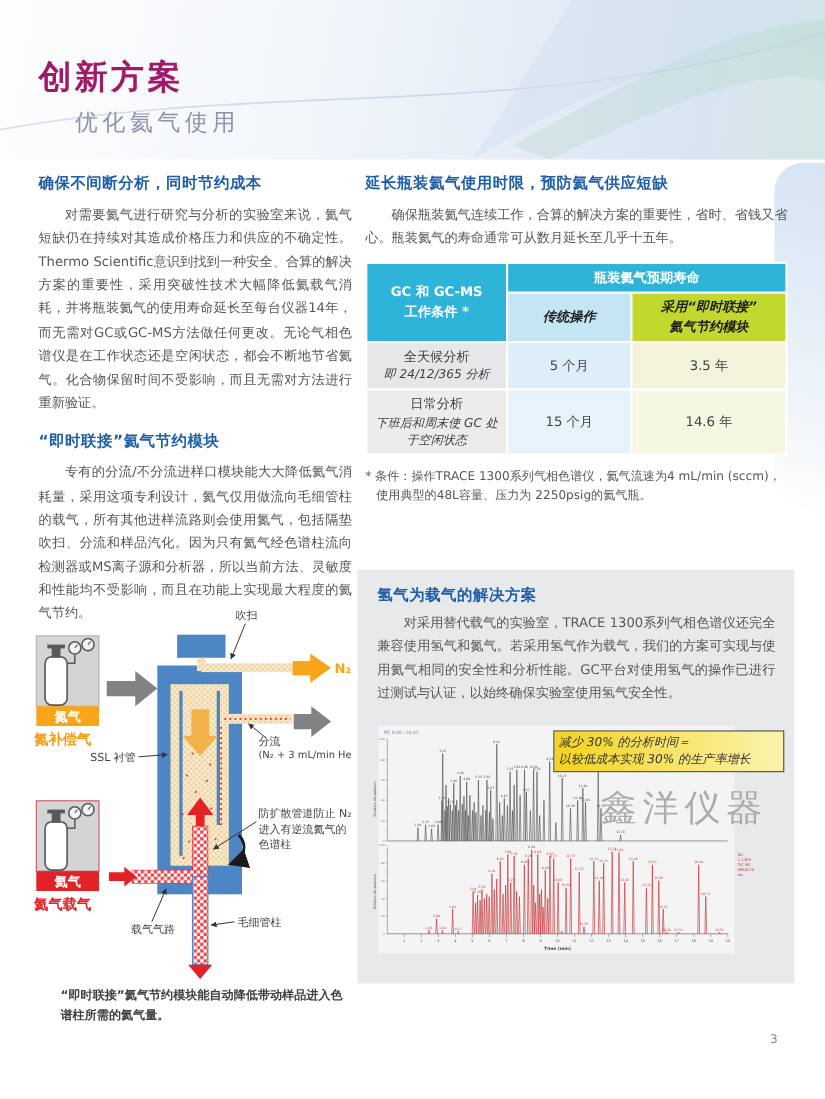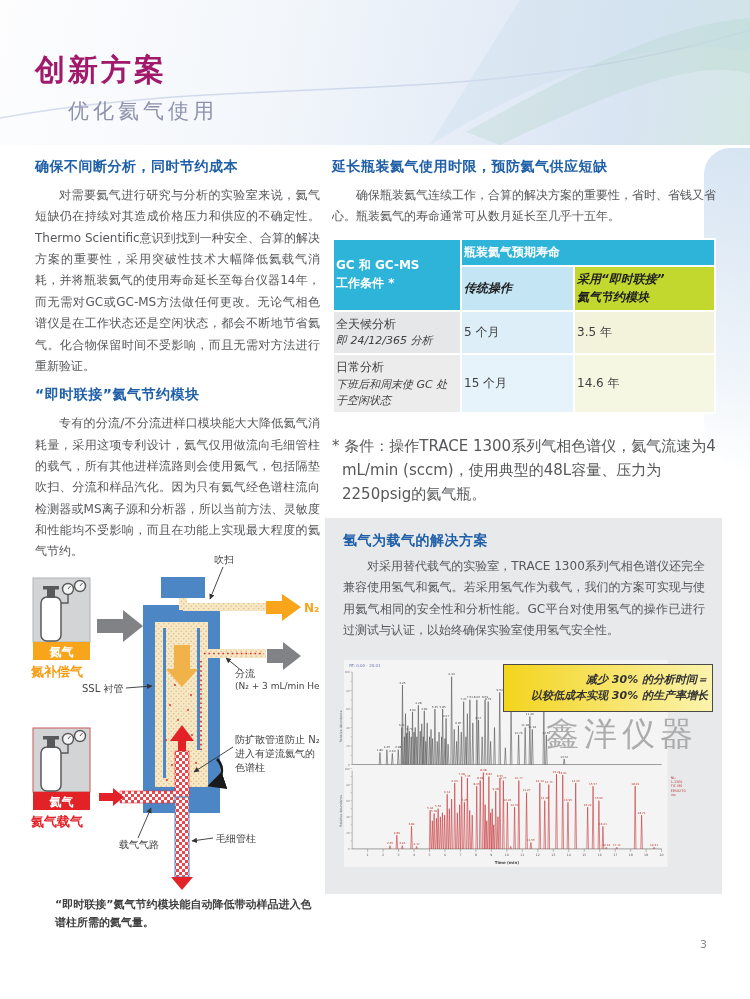--- a/index.html
+++ b/index.html
@@ -11,48 +11,48 @@
   #header-band{left:0;top:0;width:750px;height:145px;background:linear-gradient(100deg,#fdfdfe 0%,#f3f7fb 35%,#e6edf7 62%,#d9e5f3 82%,#d4e7e4 100%)}
   #page-title{left:35px;top:50px;font-size:30px;font-weight:bold;color:#a0196b;letter-spacing:3px}
   #page-subtitle{left:68px;top:97px;font-size:21px;color:#8e92ad;letter-spacing:4px}
   #right-accent{right:0;top:148px;width:46px;height:320px;background:linear-gradient(195deg,#cfdff0,#eaf1f8 65%,rgba(255,255,255,0));border-radius:40px 0 0 70px;opacity:.85}
 
   
   #left-col{left:35px;top:158px;width:285px}
   #right-col{left:332px;top:158px;width:384px}
   .section-heading{font-size:14px;font-weight:bold;color:#1f5fa8;margin-bottom:9px;letter-spacing:.5px}
   .body-text{font-size:12px;line-height:1.78;color:#56575a;text-align:justify;text-indent:2em}
-  .mt{margin-top:9px}
+  .mt{margin-top:15px}
 
   
   .gas-table{border-collapse:separate;border-spacing:2px;width:100%;background:#fff;table-layout:fixed;margin-top:10px}
-  .gas-table td{text-align:left;vertical-align:middle;font-size:12px;padding:4px 2px;line-height:1.45}
+  .gas-table td{text-align:center;vertical-align:middle;font-size:12px;padding:4px 2px;line-height:1.45}
   .th-teal{background:#2fb4d9;color:#fff;font-weight:bold}
   .th-sub-blue{background:#c3e5f4;color:#1d1d1d;font-style:italic;font-weight:bold}
   .th-sub-green{background:#c3d82e;color:#1d1d1d;font-style:italic;font-weight:bold}
   .cell-gray{background:#e6e7e8;color:#3f3f3f}
   .cell-blue{background:#ddeef8;color:#3f3f3f}
   .cell-yellow{background:#f2f3da;color:#3f3f3f}
   .cell-gray2{background:#ececed;color:#3f3f3f}
   .cell-blue2{background:#e7f3fa;color:#3f3f3f}
   .cell-yellow2{background:#f6f7e3;color:#3f3f3f}
   .cond-note{font-style:italic;font-size:11px}
-  #footnote{font-size:15px;color:#57585a;line-height:1.6;margin-top:20px;padding-left:10px;text-indent:-10px}
+  #footnote{font-size:11px;color:#57585a;line-height:1.6;margin-top:10px;padding-left:10px;text-indent:-10px}
 
   
   #diagram-wrap{left:20px;top:545px;width:300px;height:345px}
   #diagram-svg{font-family:"DejaVu Sans",sans-serif}
   #diagram-caption{left:55px;top:896px;width:262px;font-size:11px;font-weight:bold;color:#3f3f3f;line-height:1.65}
 
   
   #panel{left:325px;top:518px;width:397px;height:376px;background:#e8e9eb}
   #panel-heading{position:absolute;left:18px;top:14px;font-size:14px;font-weight:bold;color:#1f5fa8;letter-spacing:.5px}
   #panel-body{position:absolute;left:18px;top:38px;width:362px;font-size:12px;line-height:1.78;color:#56575a;text-align:justify;text-indent:2em}
   #chromatogram{position:absolute;left:13px;top:140px}
-  #highlight-box{position:absolute;left:178px;top:146px;width:210px;padding:7px 4px;background:linear-gradient(90deg,#f3d41d,#fbf3ae);border:1px solid #4a4a4a;text-align:right;font-size:11px;font-weight:bold;font-style:italic;color:#333;line-height:1.45;z-index:3}
+  #highlight-box{position:absolute;left:178px;top:146px;width:210px;padding:2px 4px;background:linear-gradient(90deg,#f3d41d,#fbf3ae);border:1px solid #4a4a4a;text-align:left;font-size:11px;font-weight:normal;font-style:italic;color:#333;line-height:1.45;z-index:3}
   #watermark{position:absolute;left:221px;top:194px;font-size:33px;color:#a5a5a5;letter-spacing:5px;z-index:2;opacity:.9}
   #panel-caption{position:absolute;left:18px;top:352px;width:368px;font-size:11px;font-weight:bold;color:#3f3f3f;line-height:1.65}
 
   #page-number{left:700px;top:938px;font-size:11px;color:#8a8a8a}
 </style>
 </head>
 <body>
 
 <div class="abs" id="header-band">
   <svg width="750" height="145" viewBox="0 0 750 145">

